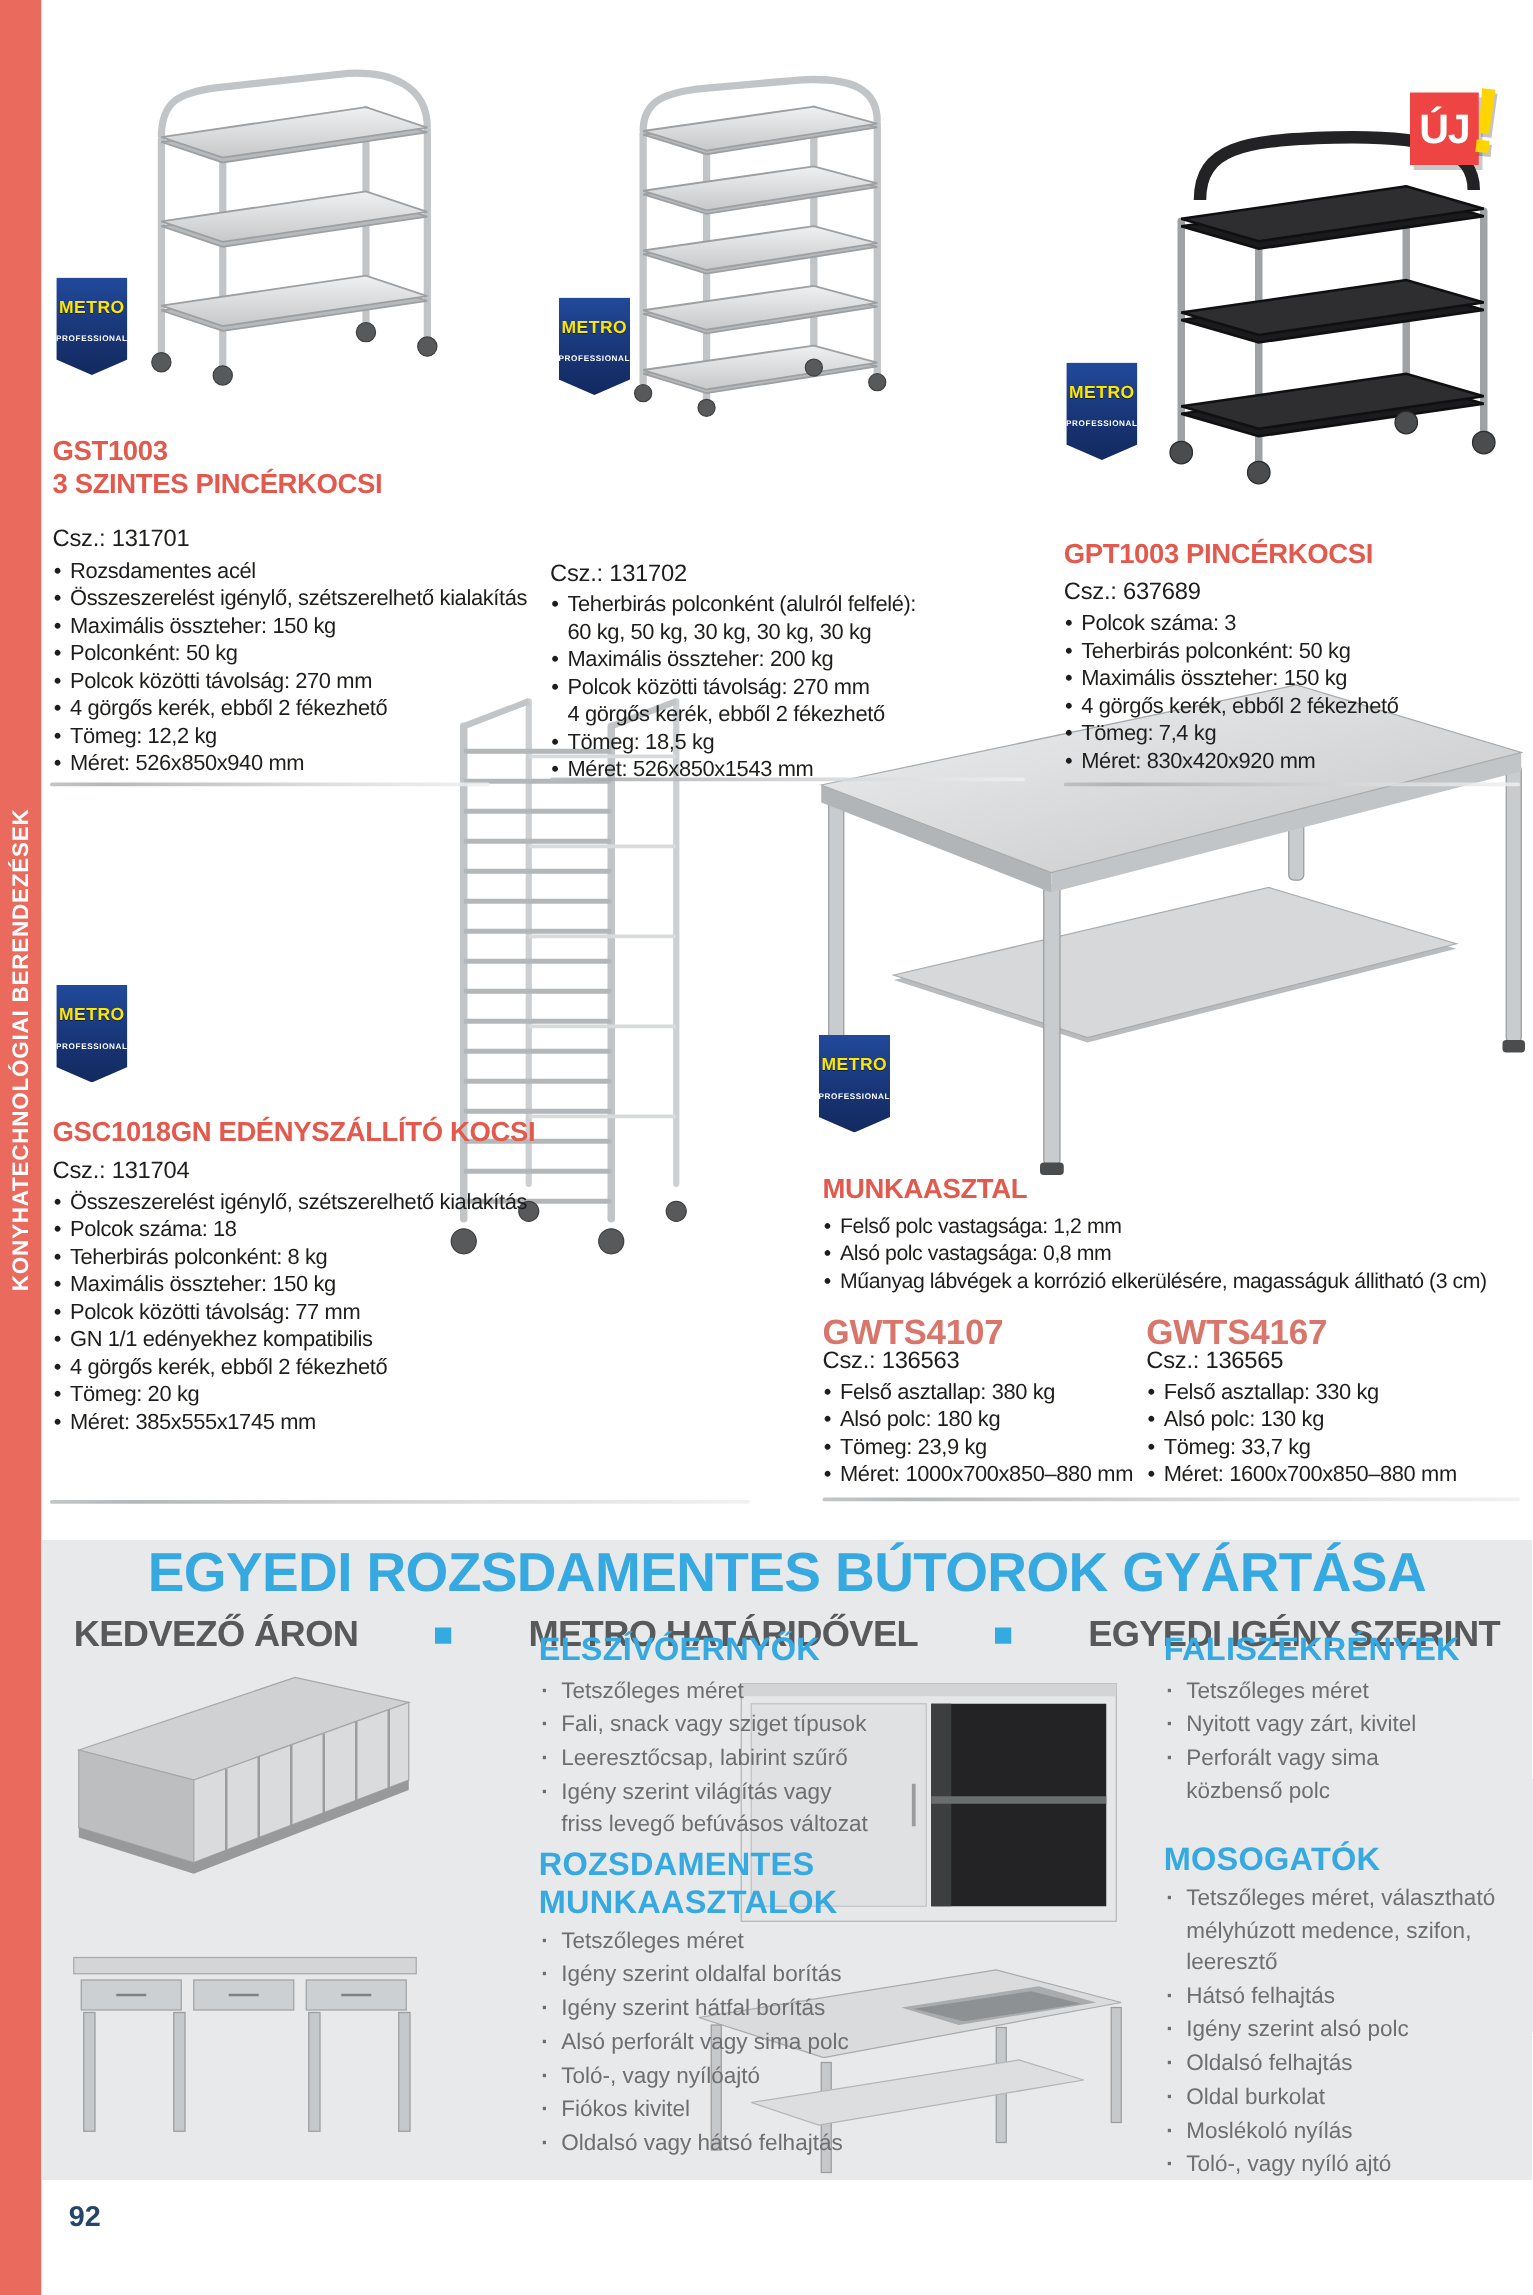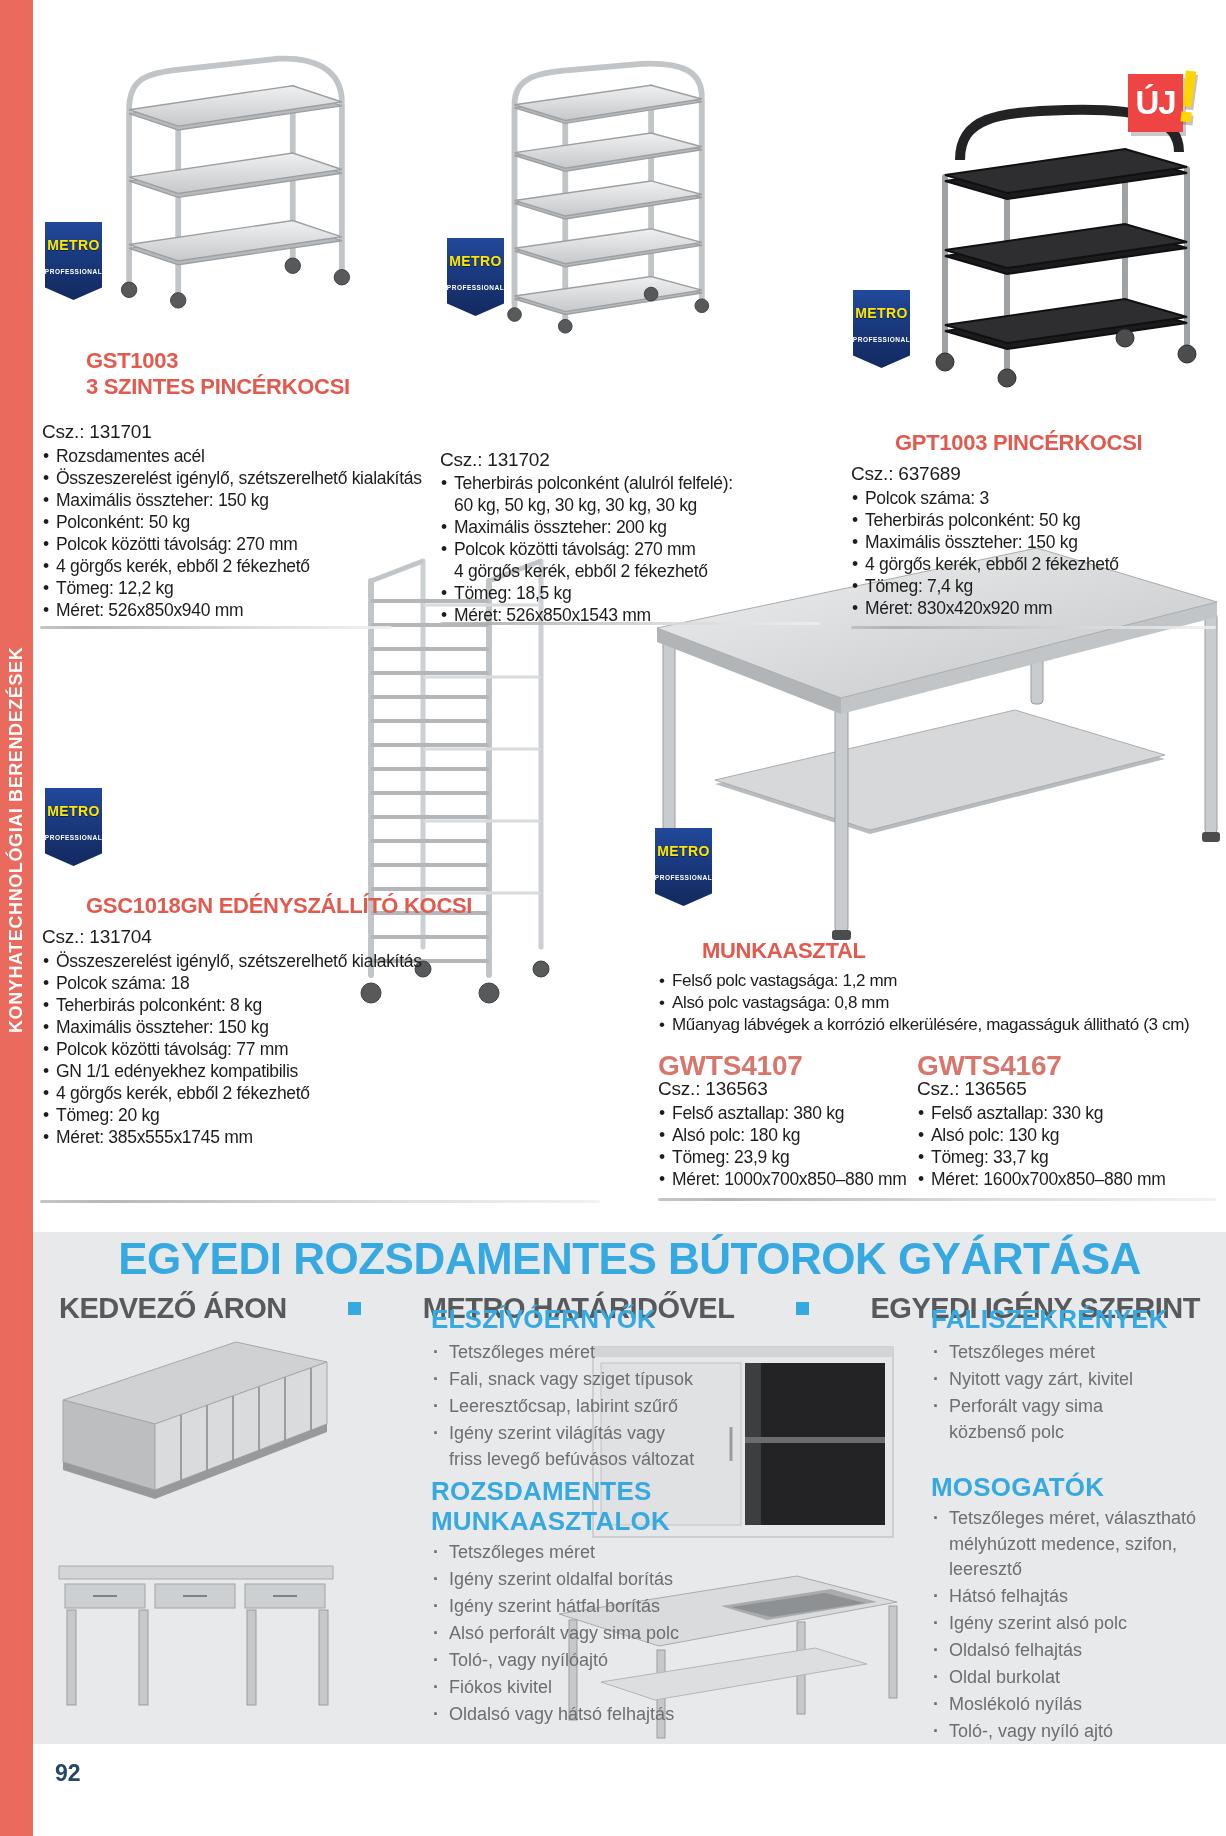--- a/index.html
+++ b/index.html
@@ -25,21 +25,21 @@
   
   .uj-badge{position:absolute;width:92px;height:84px;}
   .uj-box{position:absolute;left:0;top:6px;width:55px;height:58px;background:#ef4444;
         box-shadow:3px 4px 0 rgba(40,40,40,.25);display:flex;align-items:center;justify-content:center;}
   .uj-text{color:#fff;font-weight:bold;font-size:33px;letter-spacing:-1px;}
   .uj-mark{position:absolute;left:48px;top:-8px;color:#ffd500;font-weight:bold;font-size:74px;
         transform:rotate(6deg);text-shadow:2px 3px 0 rgba(40,40,40,.28);line-height:1;}
 
   
   .prod-title{position:absolute;color:#e2594e;font-weight:bold;font-size:22px;line-height:26px;
-        letter-spacing:-0.3px;white-space:pre-line;margin-left:44px;}
+        letter-spacing:-0.3px;white-space:pre-line;}
   .sku{position:absolute;font-size:19px;letter-spacing:-0.2px;color:#1d1d1b;}
   .feat{position:absolute;margin:0;padding:0;list-style:none;font-size:17.5px;line-height:22px;
         letter-spacing:-0.3px;color:#1d1d1b;}
   .feat li{position:relative;padding-left:14px;white-space:pre-line;}
   .feat li::before{content:"\2022";position:absolute;left:1px;top:0;}
   .variant-code{position:absolute;color:#d9766b;font-weight:bold;font-size:28px;letter-spacing:-0.2px;}
 
   .hr{position:absolute;height:3px;border-radius:2px;opacity:.85;
         background:linear-gradient(to right,#b9bcbe 0%,#a9acae 12%,#d9dadb 65%,#efeff0 100%);}
 

